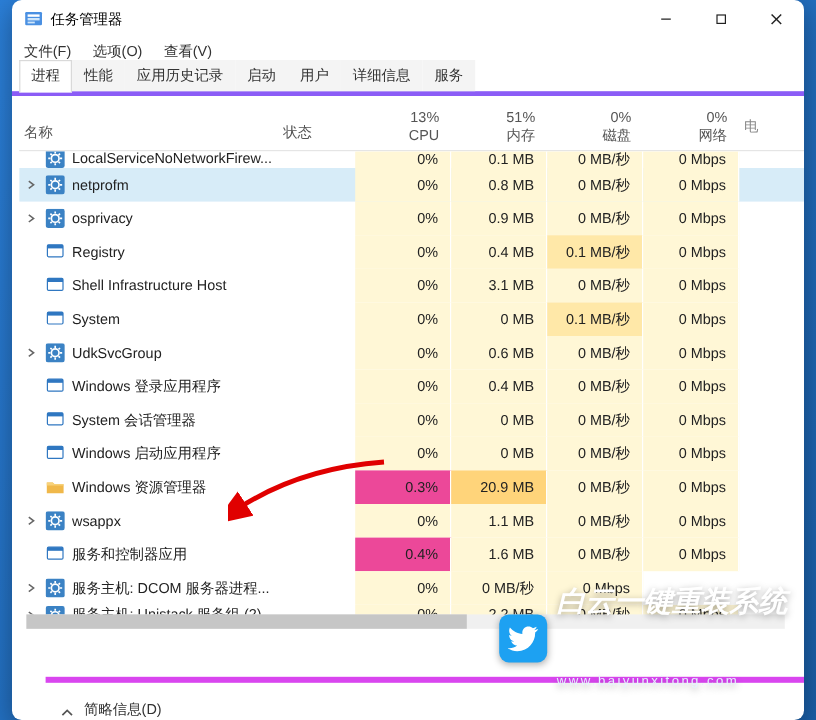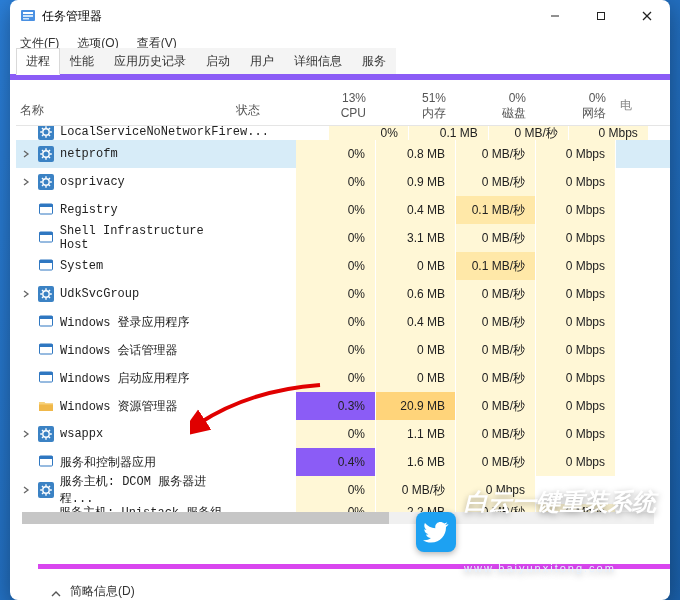--- a/index.html
+++ b/index.html
@@ -11,47 +11,47 @@
   }
   .titlebar {
     display: flex; align-items: center; height: 32px; padding: 0 0 0 10px;
   }
   .title-icon { width: 16px; height: 16px; margin-right: 6px; }
   .title-text { font-size: 12px; color: #000; flex: 0 0 auto; }
   .title-spacer { flex: 1; }
   .caption-btn { width: 46px; height: 32px; display: flex; align-items: center; justify-content: center; color: #222; }
   .menubar { display: flex; align-items: center; height: 22px; padding: 0 6px; gap: 10px; color: #333; }
   .menubar span { padding: 2px 4px; text-align: center; }
-  .tabbar { display: flex; align-items: flex-end; height: 26px; border-bottom: 6px solid #8b5cf6; padding-left: 6px; gap: 0; }
+  .tabbar { display: flex; align-items: flex-end; height: 26px; border-bottom: 4px solid #8b5cf6; padding-left: 6px; gap: 0; }
   .tab { padding: 4px 9px; font-size: 12px; color: #333; border: 1px solid transparent; border-bottom: none; background: #f4f4f4; margin-right: 0px; }
   .tab.active { background: #fff; border-color: #d9d9d9; border-bottom: 1px solid #fff; margin-bottom: -1px; }
   .grid-wrap { flex: 1; position: relative; overflow: hidden; padding: 6px 0 0 6px; }
   .header-row { display: flex; align-items: center; height: 40px; border-bottom: 1px solid #e5e5e5; font-size: 12px; color: #555; }
-  .col-name { flex: 0 0 220px; padding-left: 4px; font-family: Liberation Mono, monospace; }
+  .col-name { flex: 0 0 220px; padding-left: 4px; }
   .col-status { flex: 0 0 60px; }
   .col-cpu, .col-mem, .col-disk, .col-net { flex: 0 0 80px; text-align: right; padding-right: 10px; }
   .col-power { flex: 0 0 20px; text-align: center; color: #888;}
   .header-row .two-line { display: flex; flex-direction: column; align-items: flex-end; line-height: 1.2; }
   .header-row .two-line .pct { color: #555; }
   .header-row .col-name, .header-row .col-status { align-self: flex-end; padding-bottom: 6px; }
 
   .rows { position: absolute; top: 46px; left: 6px; right: 0; bottom: 34px; overflow: hidden; }
   .row { display: flex; align-items: center; height: 28px; font-size: 12px; color: #222; }
   .row.cut-top { height: 14px; align-items: flex-end; overflow: hidden; }
   .row.cut-bottom { height: 16px; align-items: flex-start; overflow: hidden; }
   .row .col-name { display: flex; align-items: center; gap: 6px; }
   .expander { width: 12px; height: 12px; display: inline-flex; align-items: center; justify-content: center; color: #666; font-size: 10px; }
   .exp-spacer { display:inline-block; width:12px; }
   .proc-icon { width: 16px; height: 16px; display:inline-flex; align-items:center; justify-content:center; }
   .row.selected { background: #d7ecf8; }
   .row .col-cpu, .row .col-mem, .row .col-disk, .row .col-net {
     background: #fff7d6; height: 100%; display:flex; align-items:center; justify-content:flex-end; padding-right:10px; border-right: 1px solid #fff;
   }
   .row .col-disk.hot { background: #ffe8a8; }
-  .row.hot-cpu .col-cpu { background: #8b5cf6; }
+  .row.hot-cpu .col-cpu { background: #ec4899; }
   .row.hot-mem .col-mem { background: #ffd47a; }
   .row .col-power { color: #999; }
 
   .hscroll { position: absolute; left: 12px; right: 16px; bottom: 40px; height: 12px; background: #f0f0f0; }
   .hscroll .thumb { position: absolute; left: 0; top: 0; height: 100%; width: 58%; background: #c6c6c6; }
 
   .footer { height: 36px; border-top: 5px solid #d946ef; display: flex; align-items: flex-end; padding: 0 12px; gap: 8px; color: #333; margin-left: 28px; }
   .footer .chev { color: #666; }
 
   .arrow { position: absolute; top: 380px; left: 180px; pointer-events: none; }
@@ -347,21 +347,21 @@
         </div>
         <div class="row">
           <div class="col-name">
             <span class="exp-spacer"></span>
             <span class="proc-icon">
               <svg viewBox="0 0 16 16" width="16" height="16">
                 <rect x="1.5" y="2" width="13" height="10" rx="1" fill="#fff" stroke="#2f77c1" stroke-width="1"></rect>
                 <rect x="1.5" y="2" width="13" height="3" fill="#2f77c1"></rect>
               </svg>
             </span>
-            <span>Windows 会话管理器</span>
+            <span>System 会话管理器</span>
           </div>
           <div class="col-status"></div>
           <div class="col-cpu">0%</div>
           <div class="col-mem">0 MB</div>
           <div class="col-disk">0 MB/秒</div>
           <div class="col-net">0 Mbps</div>
           <div class="col-power"></div>
         </div>
         <div class="row">
           <div class="col-name">

